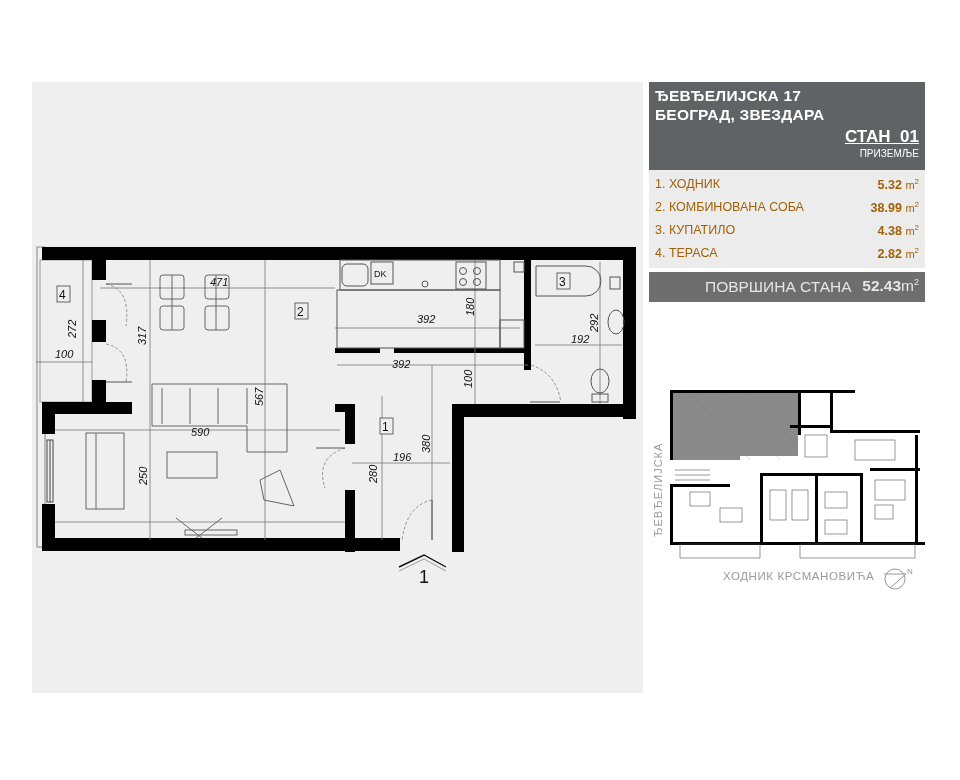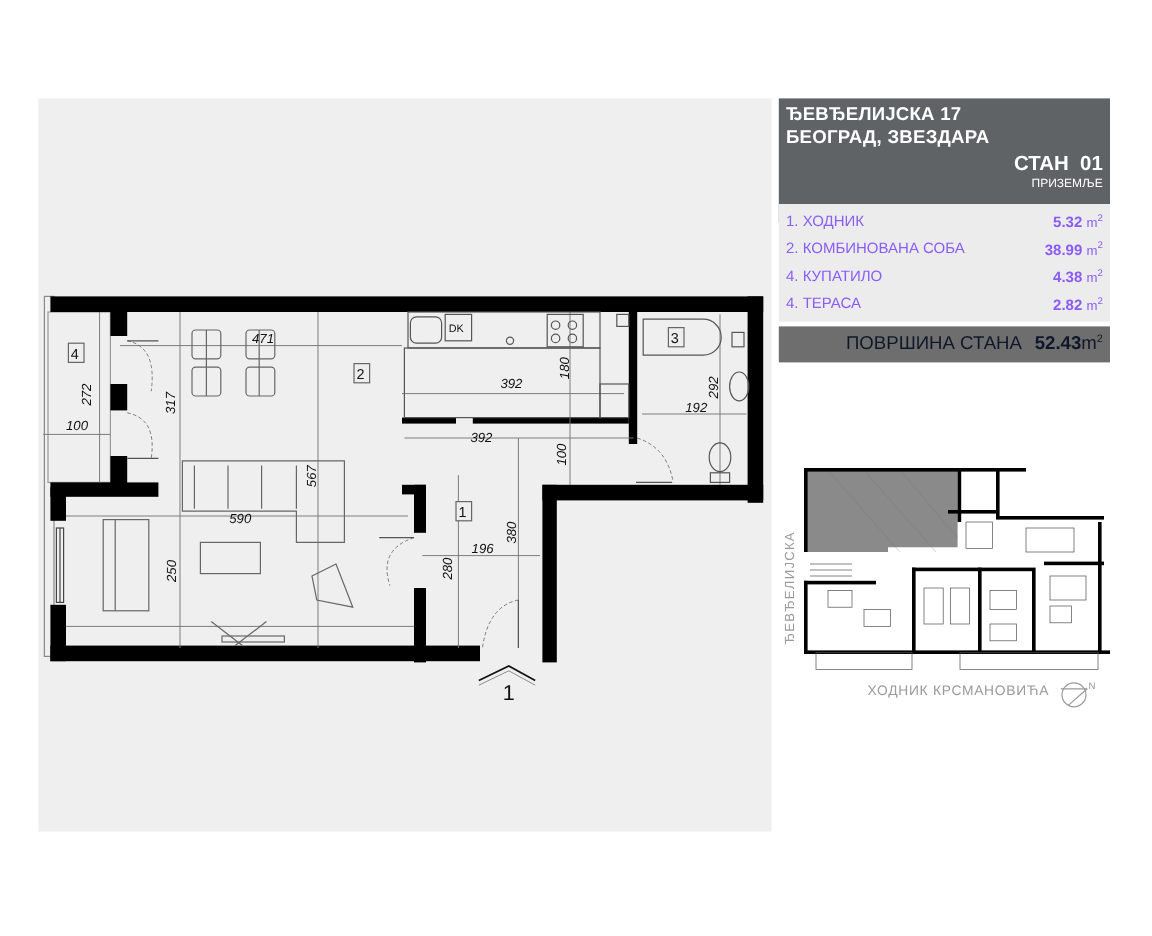--- a/index.html
+++ b/index.html
@@ -8,26 +8,26 @@
   .plan-svg { position:absolute; left:0; top:0; }
   .dim { font-family:"Liberation Sans", sans-serif; font-style:italic; font-size:11px; fill:#111; }
   .room-tag { font-family:"Liberation Sans", sans-serif; font-size:12px; fill:#111; }
   .header-box { position:absolute; left:649px; top:82px; width:276px; height:103px; background:#5f6366; color:#fff; }
   .hdr-line { position:absolute; left:6px; font-weight:bold; font-size:15.5px; letter-spacing:0.2px; }
   .hdr-l1 { top:5px; }
   .hdr-l2 { top:24px; }
   .hdr-unit { position:absolute; right:6px; top:45px; font-weight:bold; font-size:17px; }
   .hdr-floor { position:absolute; right:6px; top:66px; font-size:10px; }
   .rooms-box { position:absolute; left:649px; top:170px; width:276px; height:98px; background:#ececec; }
-  .room-row { position:absolute; left:6px; right:6px; height:20px; font-size:12.5px; color:#8b5cf6;text-decoration:underline; }
+  .room-row { position:absolute; left:6px; right:6px; height:20px; font-size:12.5px; color:#a16207;text-decoration:underline; }
   .room-row .name { position:absolute; left:0; top:0; }
   .room-row .area { position:absolute; right:0; top:0; }
   .room-row .area b { font-weight:bold; }
   .room-row .unit { font-size:11px; }
-  .total-box { position:absolute; left:649px; top:272px; width:276px; height:30px; background:#6e6e6e; color:#0f172a; }
+  .total-box { position:absolute; left:649px; top:272px; width:276px; height:30px; background:#6e6e6e; color:#e5e5e5; }
   .total-label { position:absolute; left:56px; top:6px; font-size:15.5px; }
   .total-val { position:absolute; right:6px; top:5px; font-size:15.5px; }
   .total-val b { font-weight:bold; }
   .total-val sup { font-size:9px; }
   .sup { font-size:8px; vertical-align:super; }
   .key-plan { position:absolute; left:650px; top:380px; width:290px; height:220px; }
   .street-left { position:absolute; left:640px; top:440px; width:40px; height:100px; }
   .street-bottom { position:absolute; left:723px; top:570px; font-size:11.5px; color:#9a9a9a; letter-spacing:0.6px; }
 </style>
 </head>
@@ -191,35 +191,35 @@
       <path d="M399 567 L424 555 L446 567" stroke="#111" stroke-width="1.4" fill="none"></path>
       <path d="M399 571 L424 559 L446 571" stroke="#888" stroke-width="0.8" fill="none"></path>
       <text x="419" y="583" font-size="18" font-family="Liberation Sans, sans-serif" fill="#111">1</text>
     </g>
   </svg>
 </div>
 
 <div class="header-box">
   <div class="hdr-line hdr-l1">ЂЕВЂЕЛИЈСКА 17</div>
   <div class="hdr-line hdr-l2">БЕОГРАД, ЗВЕЗДАРА</div>
-  <div class="hdr-unit" style="white-space:pre;">СТАН  01</div>
+  <div class="hdr-unit" style="white-space:pre;text-decoration:underline;">СТАН  01</div>
   <div class="hdr-floor">ПРИЗЕМЉЕ</div>
 </div>
 
 <div class="rooms-box">
   <div class="room-row" style="top:7px;">
     <span class="name">1. ХОДНИК</span>
     <span class="area"><b>5.32</b> <span class="unit">m</span><span class="sup">2</span></span>
   </div>
   <div class="room-row" style="top:30px;">
     <span class="name">2. КОМБИНОВАНА СОБА</span>
     <span class="area"><b>38.99</b> <span class="unit">m</span><span class="sup">2</span></span>
   </div>
   <div class="room-row" style="top:53px;">
-    <span class="name">4. КУПАТИЛО</span>
+    <span class="name">3. КУПАТИЛО</span>
     <span class="area"><b>4.38</b> <span class="unit">m</span><span class="sup">2</span></span>
   </div>
   <div class="room-row" style="top:76px;">
     <span class="name">4. ТЕРАСА</span>
     <span class="area"><b>2.82</b> <span class="unit">m</span><span class="sup">2</span></span>
   </div>
 </div>
 
 <div class="total-box">
   <span class="total-label">ПОВРШИНА СТАНА</span>

